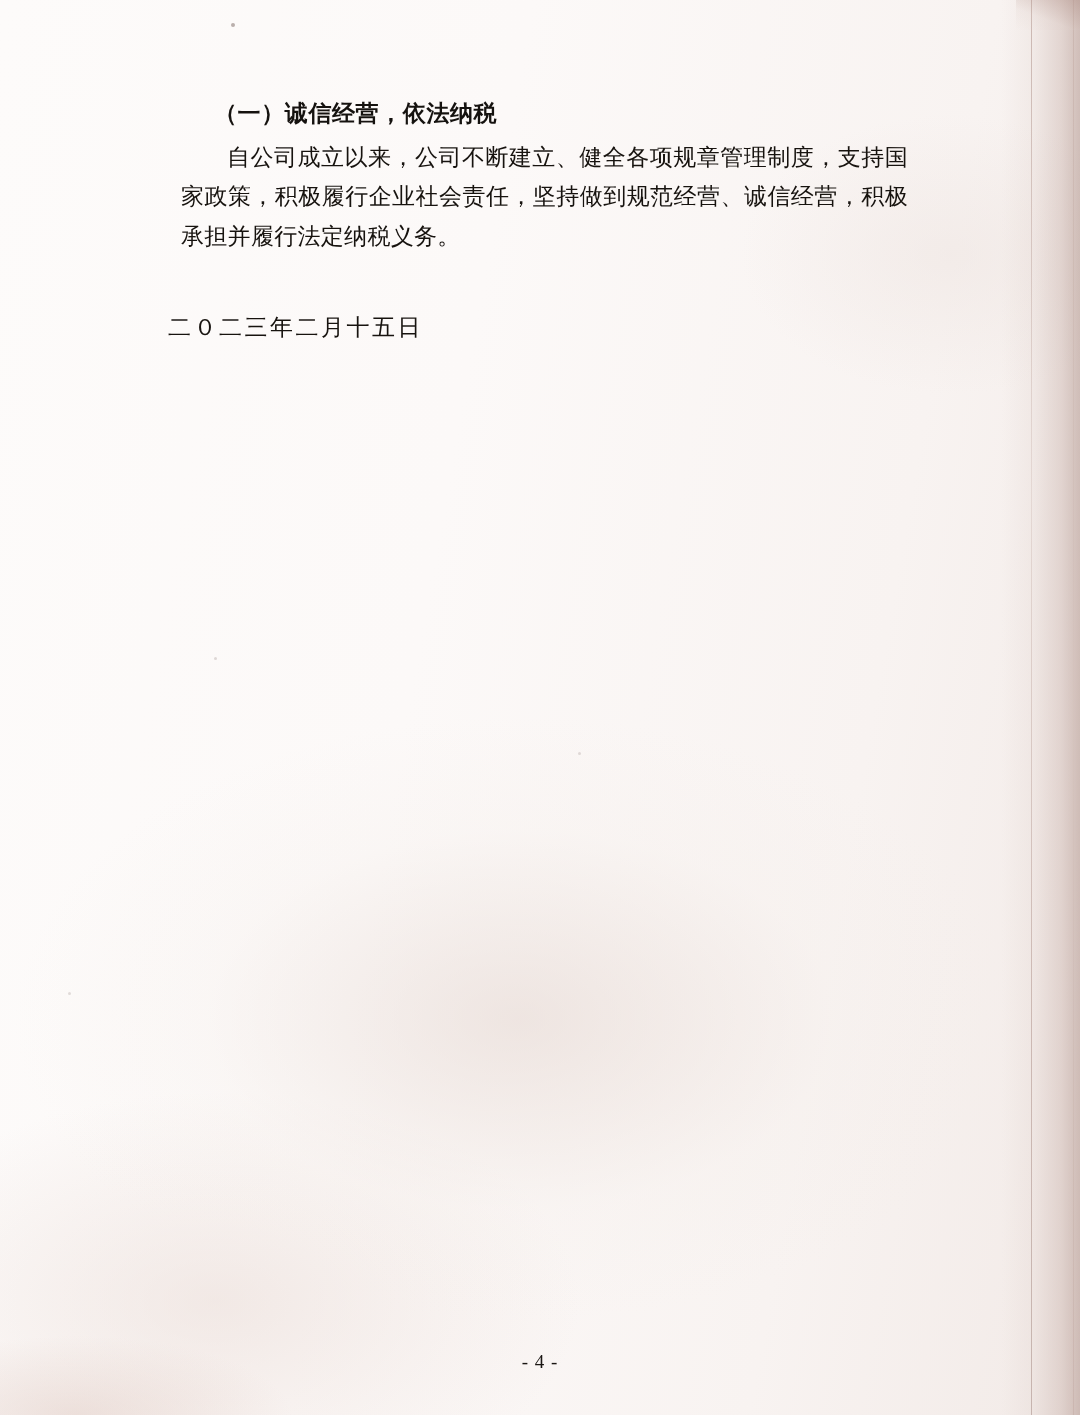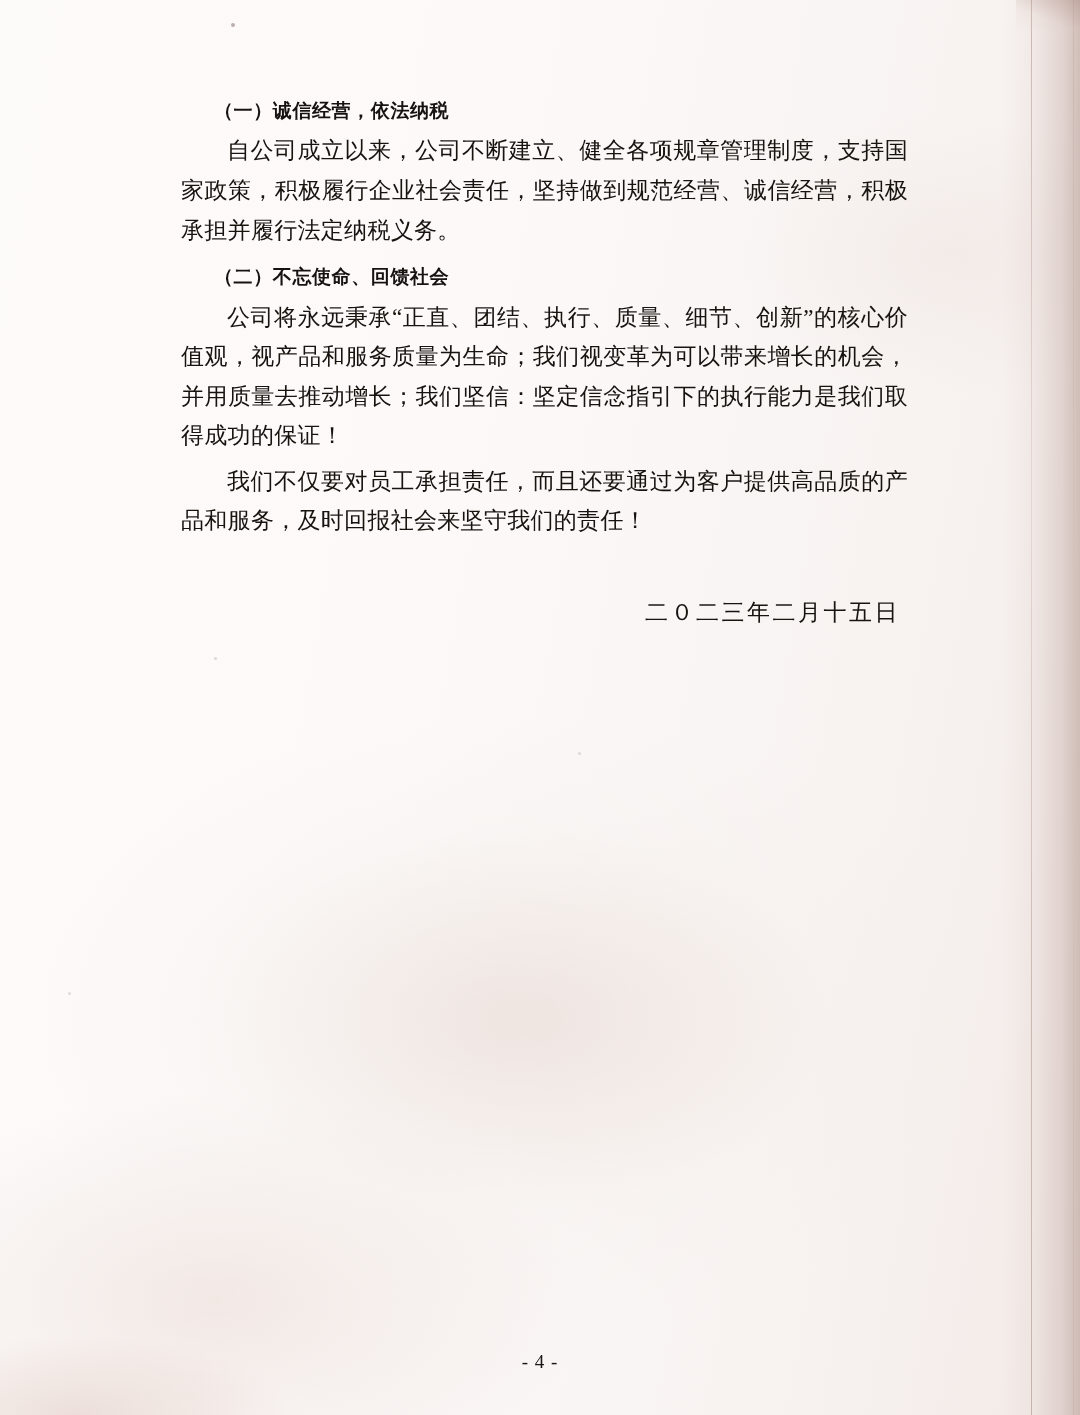--- a/index.html
+++ b/index.html
@@ -78,21 +78,21 @@
   }
 
   
   .content {
     position: absolute;
     left: 168px;
     top: 96px;
     width: 740px;
   }
   .heading {
-    font-size: 19px;
+    font-size: 23px;
     font-weight: bold;
     letter-spacing: 0.6px;
     color: #15120f;
     margin: 0 0 6px 0;
     text-indent: 46px;
     line-height: 1.55;
   }
   .para {
     font-size: 23px;
     color: #17130f;
@@ -102,21 +102,20 @@
     text-align: justify;
     letter-spacing: 0.3px;
   }
   .block {
     margin-bottom: 12px;
   }
   .datestamp {
     margin-top: 56px;
     font-size: 23px;
     color: #17130f;
-    text-align: right;
     letter-spacing: 2.5px;
     padding-right: 8px;
   }
   .folio {
     position: absolute;
     left: 0;
     right: 0;
     bottom: 42px;
     text-align: center;
     font-size: 19px;
@@ -140,23 +139,18 @@
   <div class="speck" style="left:578px; top:752px; width:3px; height:3px; opacity:.4;"></div>
   <div class="speck" style="left:68px; top:992px; width:3px; height:3px; opacity:.4;"></div>
 
   <div class="content">
 
     <div class="block">
       <p class="heading">（一）诚信经营，依法纳税</p>
       <p class="para">自公司成立以来，公司不断建立、健全各项规章管理制度，支持国家政策，积极履行企业社会责任，坚持做到规范经营、诚信经营，积极承担并履行法定纳税义务。</p>
     </div>
 
-    <div class="block">
-      <p class="heading">（二）不忘使命、回馈社会</p>
-      <p class="para">公司将永远秉承“正直、团结、执行、质量、细节、创新”的核心价值观，视产品和服务质量为生命；我们视变革为可以带来增长的机会，并用质量去推动增长；我们坚信：坚定信念指引下的执行能力是我们取得成功的保证！</p>
-      <p class="para">我们不仅要对员工承担责任，而且还要通过为客户提供高品质的产品和服务，及时回报社会来坚守我们的责任！</p>
-    </div>
 
     <div class="datestamp">二０二三年二月十五日</div>
   </div>
 
   <div class="folio">- 4 -</div>
 </div>
 
 </body></html>

